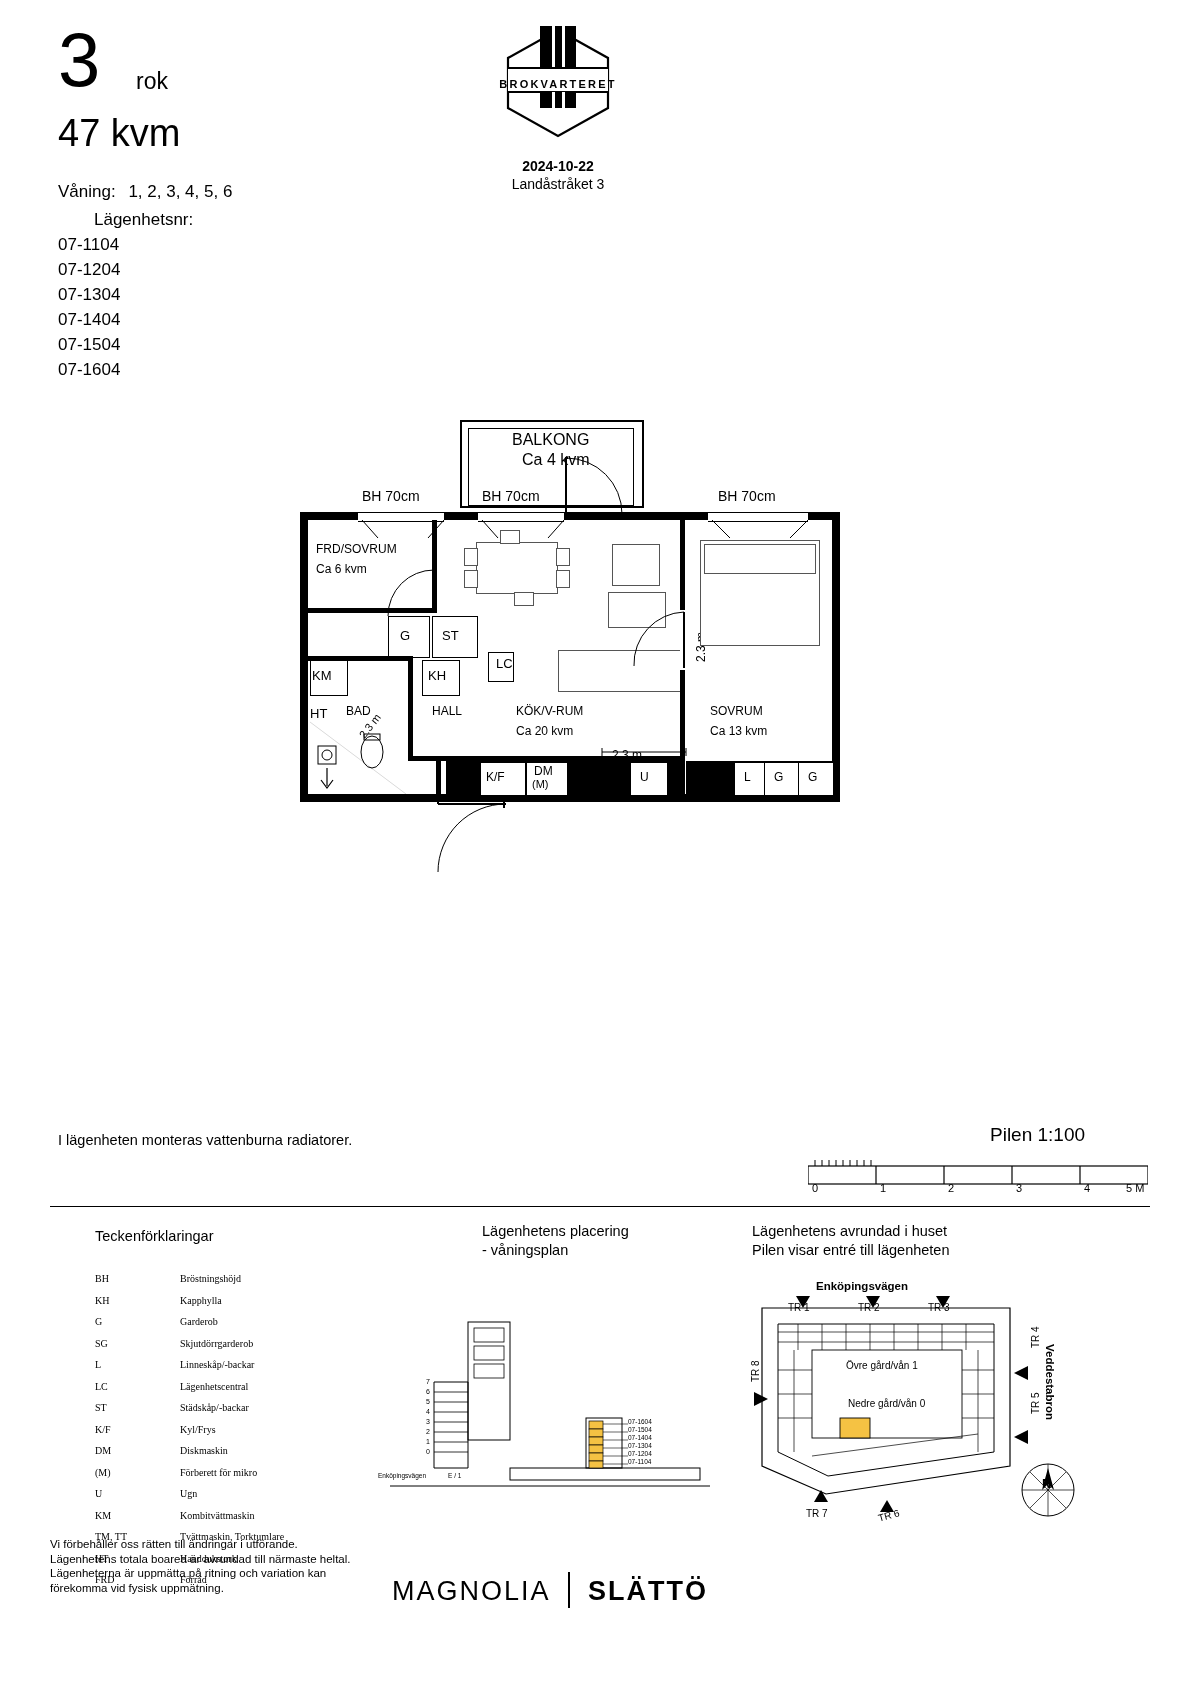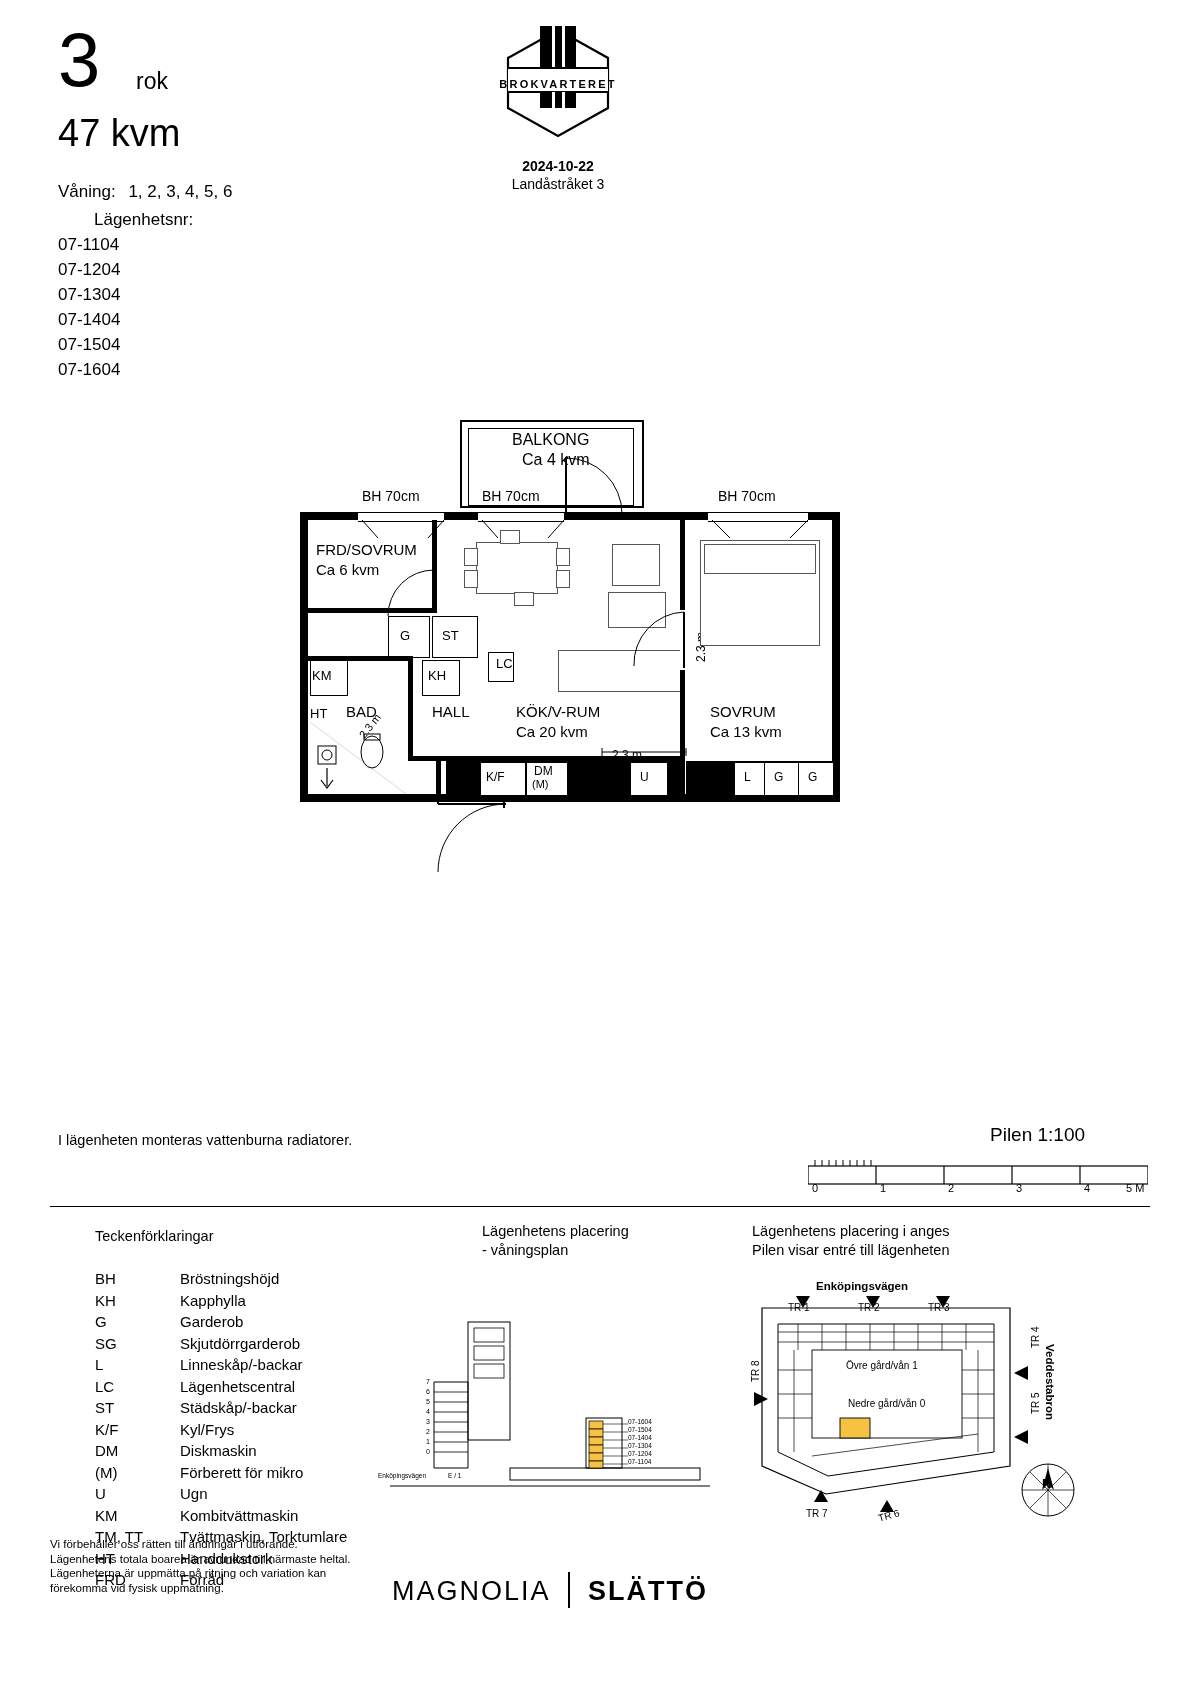--- a/index.html
+++ b/index.html
@@ -24,37 +24,37 @@
   #logo-wrap svg{display:block;}
   #logo-text{position:absolute;left:0;top:54px;width:160px;text-align:center;
     font-size:11px;letter-spacing:2.2px;font-weight:700;}
   #hdr-date{left:478px;top:158px;width:160px;text-align:center;font-size:14px;font-weight:700;}
   #hdr-addr{left:478px;top:176px;width:160px;text-align:center;font-size:14px;}
 
   
   #plan{left:300px;top:420px;width:600px;height:440px;}
   .wall{position:absolute;background:#000;}
   .thinwall{position:absolute;background:#000;}
-  .room-txt{position:absolute;font-size:15px;line-height:19px;}
+  .room-txt{position:absolute;font-size:12px;line-height:19px;}
   .small-txt{position:absolute;font-size:13px;}
   .box{position:absolute;border:1.5px solid #000;background:#fff;}
   .furn{position:absolute;border:1px solid #555;background:#fff;}
   .bh{position:absolute;font-size:14px;}
   .dim{position:absolute;font-size:11px;}
 
   
   #notes{left:58px;top:1130px;font-size:14.5px;line-height:21px;}
   #scale-label{left:990px;top:1124px;font-size:19px;}
   #scalebar{left:808px;top:1160px;width:340px;height:34px;}
 
   
   #legend-title{left:95px;top:1228px;font-size:14.5px;}
   #legend{left:95px;top:1268px;font-size:14.5px;line-height:21.5px;}
   #legend td.k{width:85px;padding:0;}
-  #legend table{border-collapse:collapse;font-size:15px;}
+  #legend table{border-collapse:collapse;font-size:10px;font-family:Liberation Serif, serif;}
   #legend td{padding:0;line-height:21.5px;}
   #disclaimer{left:50px;top:1537px;width:310px;font-size:11.5px;line-height:14.5px;}
 
   
   #mid-title{left:482px;top:1222px;font-size:14.5px;line-height:19px;}
   #mid-dia{left:390px;top:1320px;width:320px;height:190px;}
 
   
   #right-title{left:752px;top:1222px;font-size:14.5px;line-height:19px;}
   #site{left:752px;top:1270px;width:330px;height:260px;}
@@ -396,21 +396,21 @@
     <div>07-1404</div>
     <div>07-1304</div>
     <div>07-1204</div>
     <div>07-1104</div>
   </div>
   <div style="position:absolute;left:-12px;top:152px;font-size:6.5px;">Enköpingsvägen</div>
   <div style="position:absolute;left:58px;top:152px;font-size:6.5px;">E / 1</div>
 </div>
 
 <div class="abs" id="right-title">
-  <div>Lägenhetens placering i anges</div>
+  <div>Lägenhetens avrundad i huset</div>
   <div>Pilen visar entré till lägenheten</div>
 </div>
 
 <div class="abs" id="site">
   <svg width="330" height="260" viewBox="0 0 330 260">
 
     <path d="M10 38 L258 38 L258 196 L74 224 L10 196 Z" fill="none" stroke="#000" stroke-width="1.2"></path>
     <path d="M26 54 L242 54 L242 182 L76 206 L26 182 Z" fill="none" stroke="#000" stroke-width="1"></path>
 
     <rect x="60" y="80" width="150" height="88" fill="none" stroke="#000" stroke-width="0.9"></rect>

